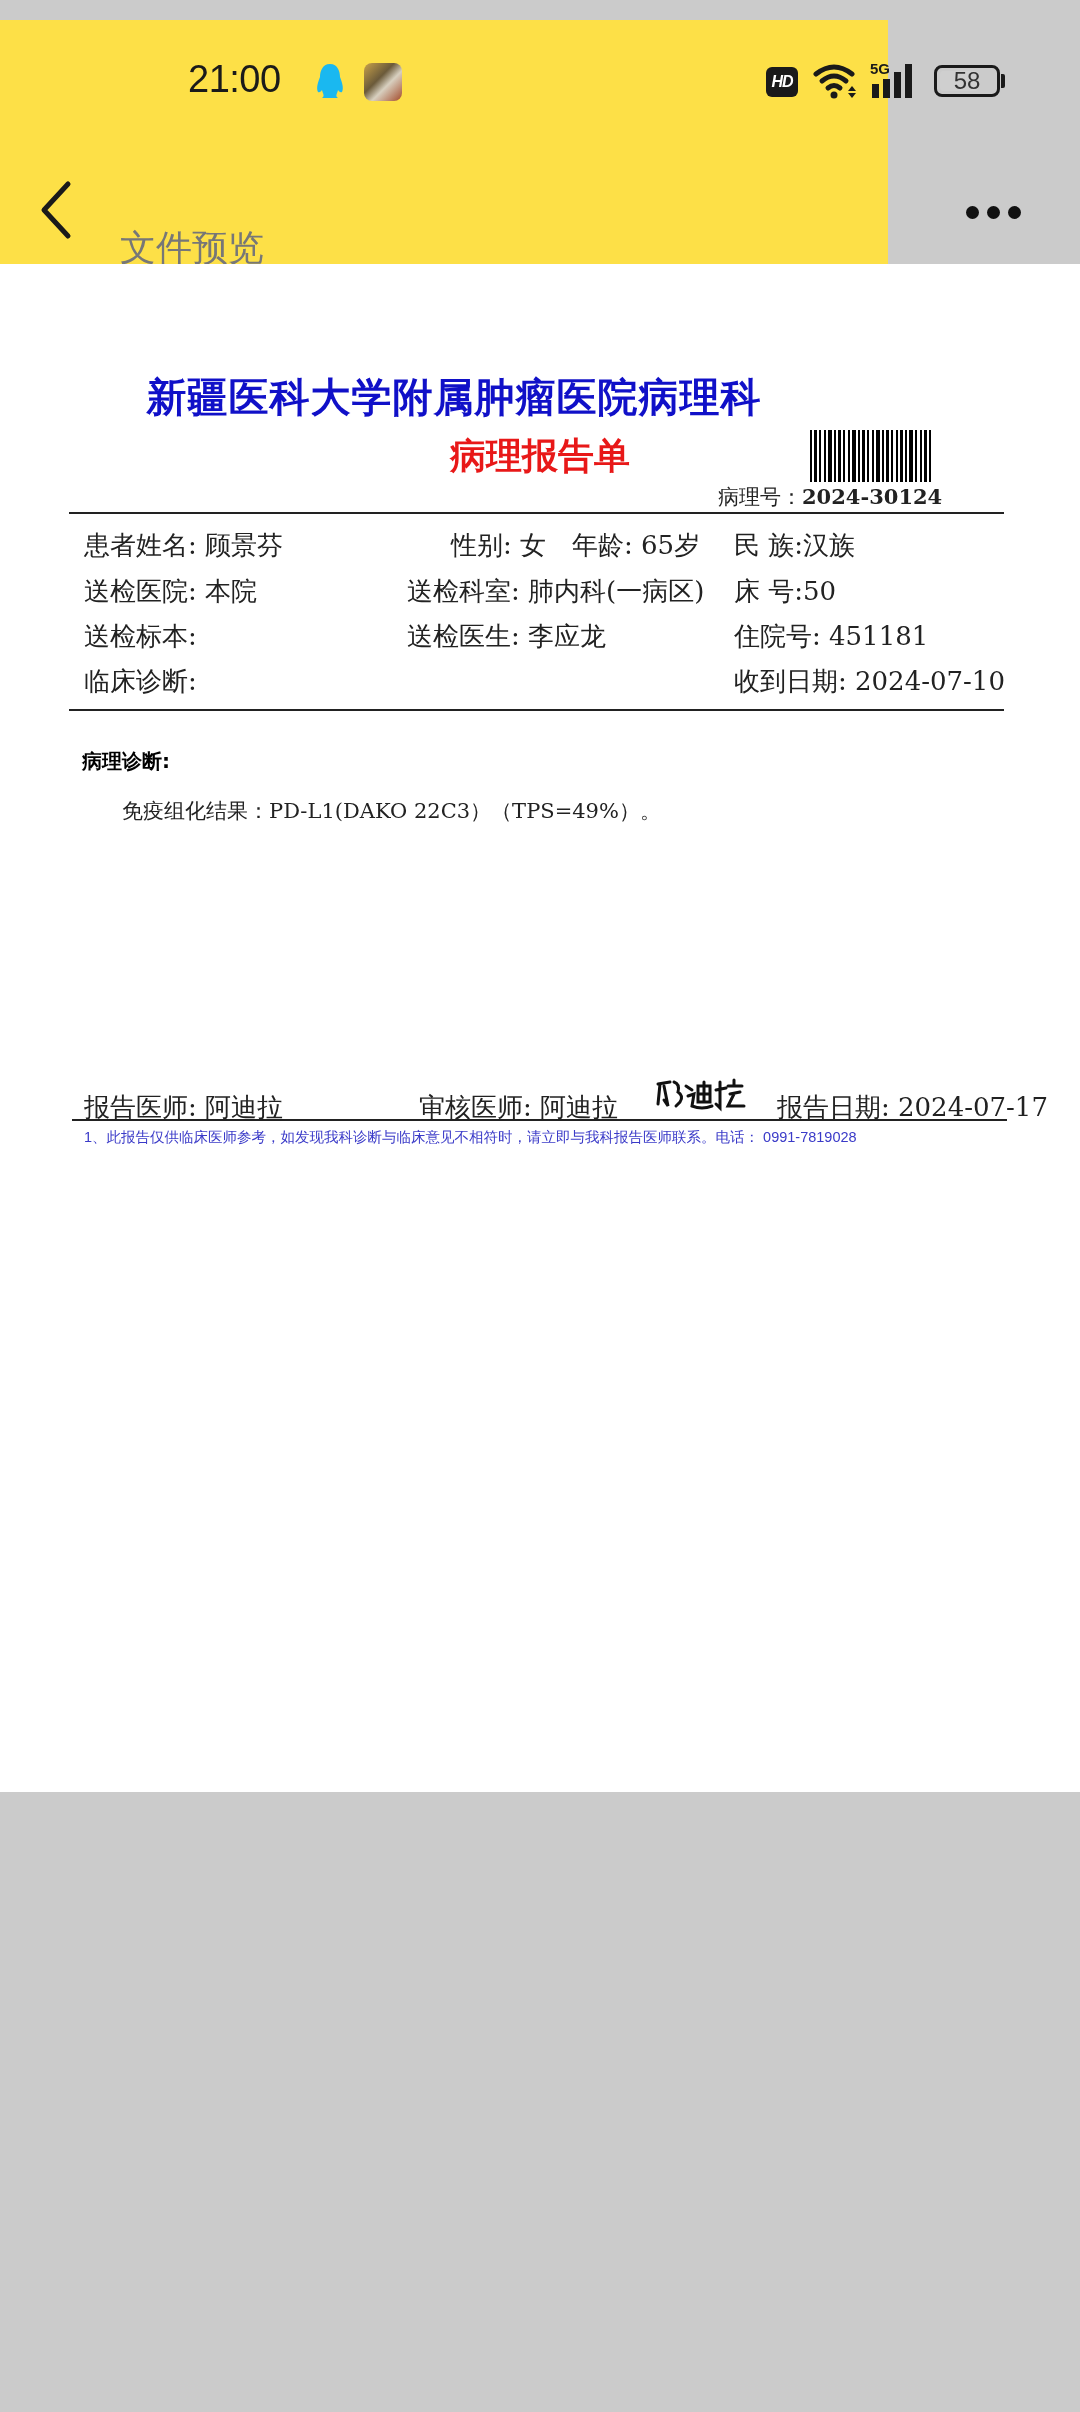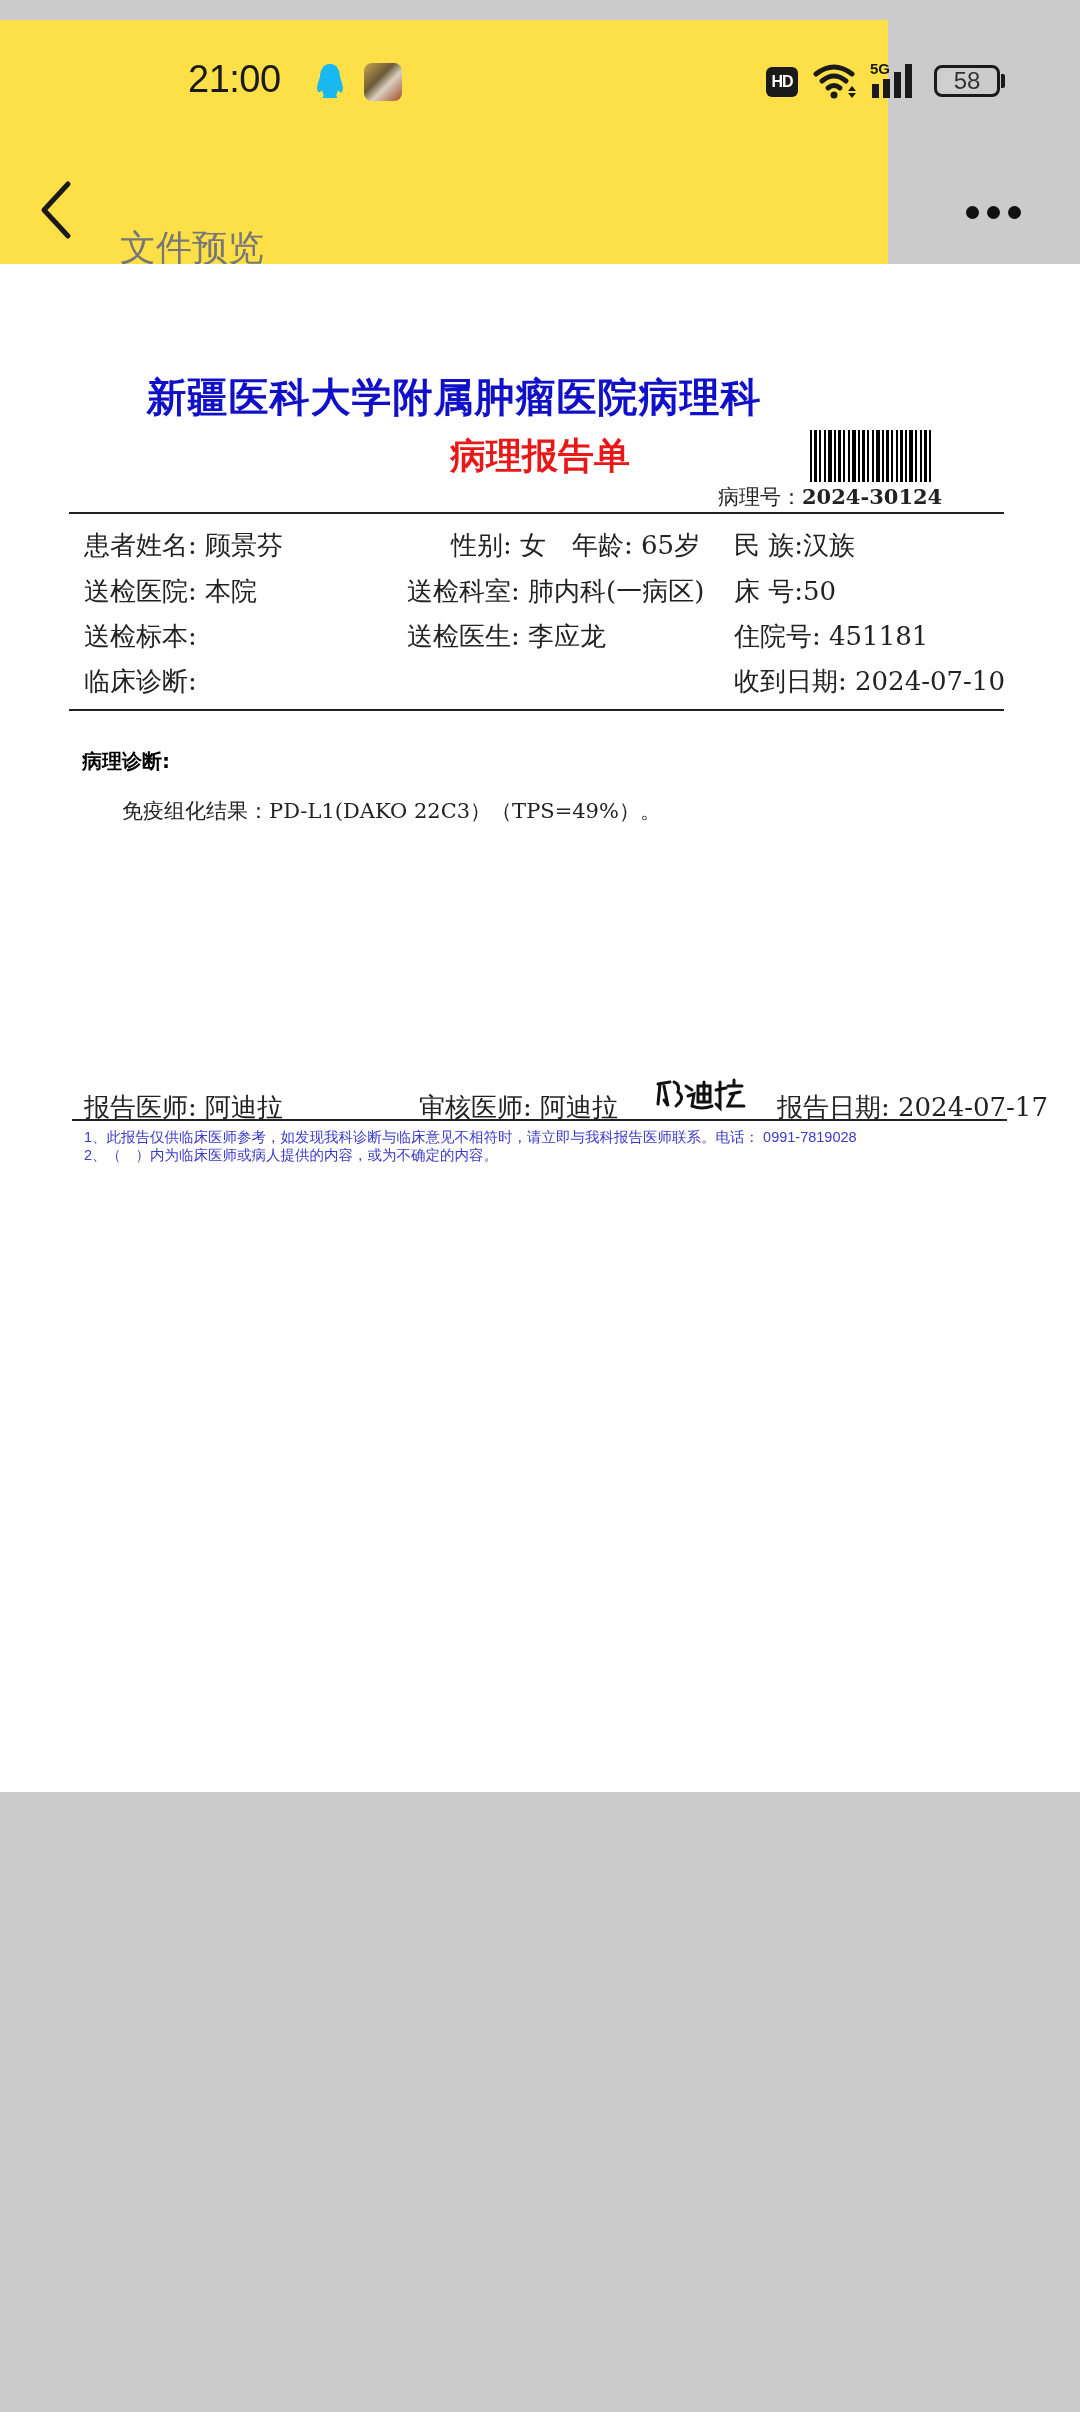--- a/index.html
+++ b/index.html
@@ -7,21 +7,21 @@
     body { position: relative; font-family: "Liberation Sans", "DejaVu Sans", sans-serif; }
 
     .topbar { position: absolute; left: 0; top: 0; width: 888px; height: 264px; background: #fde047; margin-top: 20px; }
 
     
     .status-time { position: absolute; left: 188px; top: 38px; font-size: 38px; color: #1a1a1a; letter-spacing: -0.5px; }
     .qq-icon { position: absolute; left: 313px; top: 42px; width: 34px; height: 38px; }
     .game-icon { position: absolute; left: 364px; top: 43px; width: 38px; height: 38px; border-radius: 8px;
       background: linear-gradient(135deg, #c9a24a 0%, #6b5a3a 40%, #d8d0c0 60%, #a34a2a 100%); }
     .hd-icon { position: absolute; left: 766px; top: 47px; width: 32px; height: 30px; background: #1a1a1a; color: #fff;
-      border-radius: 6px; font-size: 16px; font-weight: bold; text-align: center; line-height: 30px; letter-spacing: -1px; }
+      border-radius: 6px; font-size: 16px; font-weight: bold; text-align: center; line-height: 30px; letter-spacing: -1px; font-style: italic; }
     .wifi-icon { position: absolute; left: 812px; top: 42px; width: 48px; height: 38px; }
     .signal-icon { position: absolute; left: 870px; top: 40px; width: 50px; height: 40px; }
     .battery { position: absolute; left: 934px; top: 45px; width: 66px; height: 32px; border: 3px solid #1a1a1a; border-radius: 8px; }
     .battery-fill { position: absolute; left: 3px; top: 3px; width: 38px; height: 20px; background: #cfcfcf; border-radius: 3px; }
     .battery-text { position: absolute; left: 0; top: 0; width: 60px; height: 26px; text-align: center; line-height: 26px; font-size: 24px; color: #333; }
     .battery-cap { position: absolute; left: 1001px; top: 54px; width: 4px; height: 14px; background: #1a1a1a; border-radius: 0 2px 2px 0; }
 
     
     .back-btn { position: absolute; left: 30px; top: 150px; width: 60px; height: 80px; }
     .title { position: absolute; left: 120px; top: 140px; width: 790px; font-size: 50px; color: #1a1a1a; white-space: nowrap; overflow: hidden; text-overflow: ellipsis; letter-spacing: -0.5px; }
@@ -185,17 +185,16 @@
     <path d="M8 12 L20 10 M10 12 L8 32 M14 14 L18 34 L14 28 M24 10 Q30 12 28 20 Q34 24 30 30 L26 34" stroke="#111" stroke-width="3" fill="none" stroke-linecap="round"></path>
     <path d="M36 14 L42 18 M38 24 L44 22 L42 34 Q52 38 62 34 M48 14 L60 14 L60 30 L48 30 Z M48 22 L60 22 M54 10 L54 30" stroke="#111" stroke-width="3" fill="none" stroke-linecap="round"></path>
     <path d="M66 18 L76 16 M70 10 L70 36 L66 32 M78 14 L92 14 M84 8 L84 14 M80 22 L90 20 M84 22 L78 34 L94 34" stroke="#111" stroke-width="3" fill="none" stroke-linecap="round"></path>
   </svg>
   <div class="field" style="left:777px; top:826px;">报告日期: 2024-07-17</div>
 
   <div class="hr" style="left:72px; top:855px; width:935px;"></div>
 
   <div class="notes">
     <div>1、此报告仅供临床医师参考，如发现我科诊断与临床意见不相符时，请立即与我科报告医师联系。电话： 0991-7819028</div>
-    <div>2、（　）内为临床医师或病人提供的内容，或为不确定的内容。</div>
   </div>
 </div>
 
 <div style="position:absolute; left:0; top:1792px; width:1080px; height:620px; background:#cbcbcb;"></div>
 
 </body></html>

